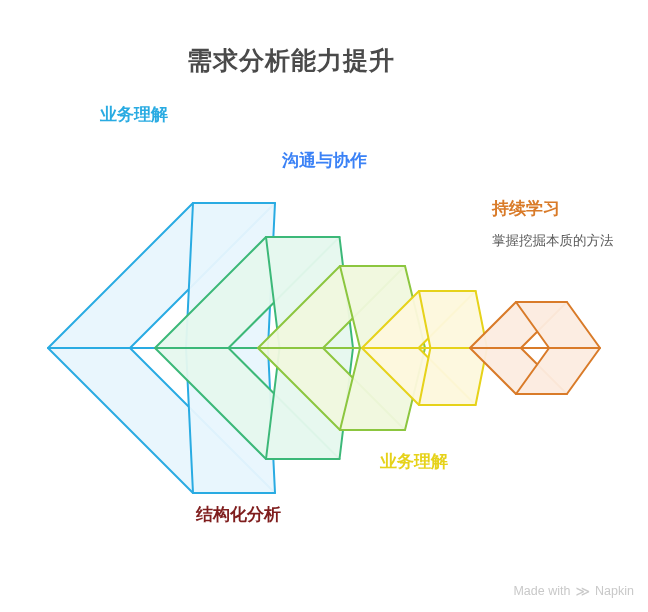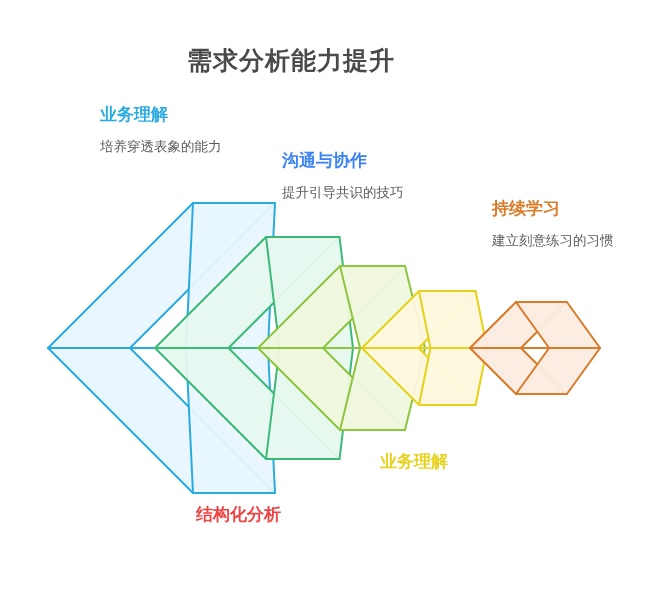--- a/index.html
+++ b/index.html
@@ -108,32 +108,35 @@
         <polygon points="470.0,348.0 516.0,394.0 566.9,394.0 530.9,358.0 520.9,348.0" fill="#fcece0" stroke="#d97b29" stroke-width="2" stroke-linejoin="round" fill-opacity="0.95"></polygon>
         <polygon points="516.0,302.0 566.9,302.0 600.0,348.0 549.1,348.0" fill="#fcece0" stroke="#d97b29" stroke-width="2" stroke-linejoin="round" fill-opacity="0.95"></polygon>
         <polygon points="516.0,394.0 566.9,394.0 600.0,348.0 549.1,348.0" fill="#fcece0" stroke="#d97b29" stroke-width="2" stroke-linejoin="round" fill-opacity="0.95"></polygon>
         <line x1="470" y1="348" x2="600" y2="348" stroke="#d97b29" stroke-width="2"></line>
       </g>
     </svg>
 
   <div id="labels">
       <div class="lbl" style="left: 100px; top: 104px;">
         <div class="head" style="color: rgb(41, 171, 226);">业务理解</div>
-        <div class="sub">培养穿透表象的能力</div>
       </div>
       <div class="lbl" style="left: 196px; top: 504px;">
-        <div class="head" style="color: #ef4444;">结构化分析</div>
+        <div class="head" style="color: #7f1d1d;">结构化分析</div>
       </div>
       <div class="lbl" style="left: 282px; top: 150px;">
         <div class="head" style="color: #3b82f6;">沟通与协作</div>
-        <div class="sub">提升引导共识的技巧</div>
       </div>
       <div class="lbl" style="left: 380px; top: 452px; font-family: Liberation Mono, monospace;">
         <div class="head" style="color: rgb(230, 210, 26);">业务理解</div>
       </div>
       <div class="lbl" style="left: 464px; top: 198px; margin-left: 28px;">
         <div class="head" style="color: rgb(217, 123, 41);">持续学习</div>
-        <div class="sub">建立刻意练习的习惯</div>
+        <div class="sub">掌握挖掘本质的方法</div>
       </div>
     </div>
 
+  <div id="wm">
+    <span>Made with</span>
+    <span class="wmlogo">≫</span>
+    <span>Napkin</span>
+  </div>
 
 </div>
 
 </body></html>

